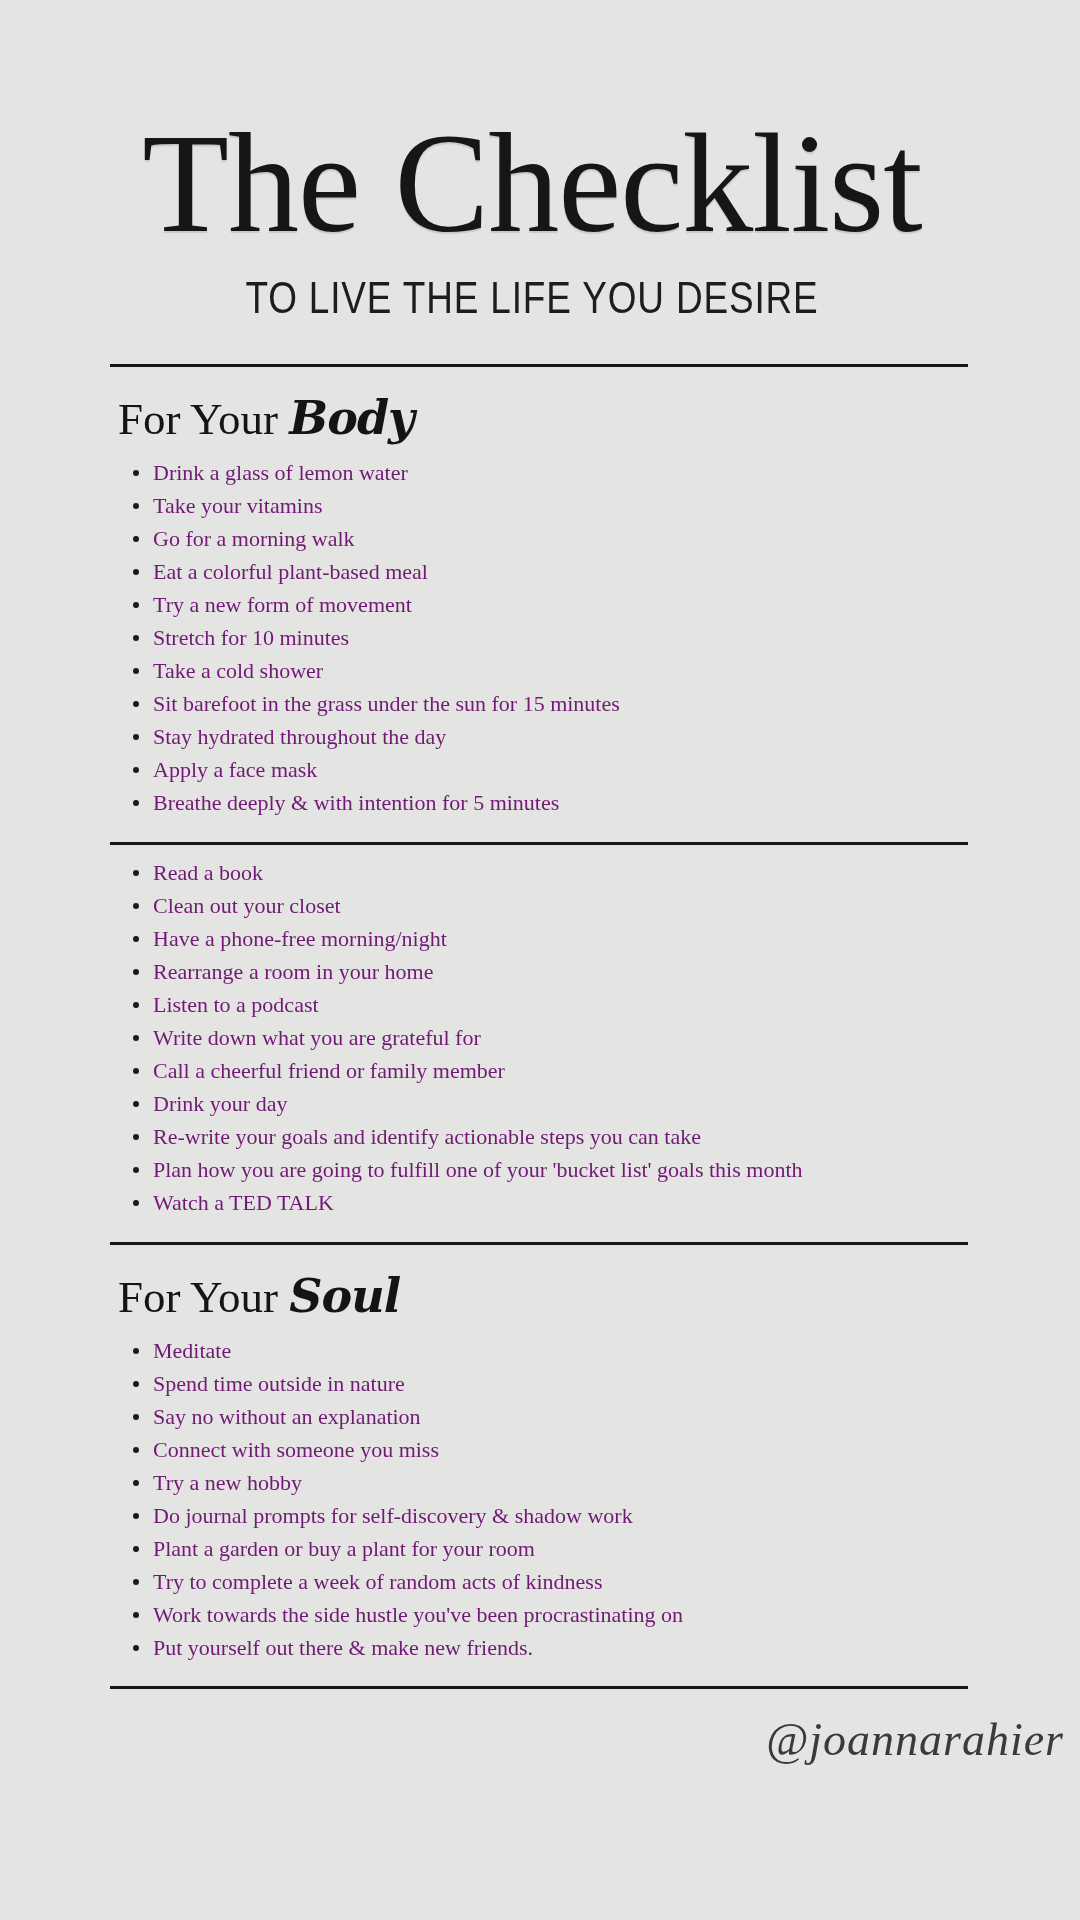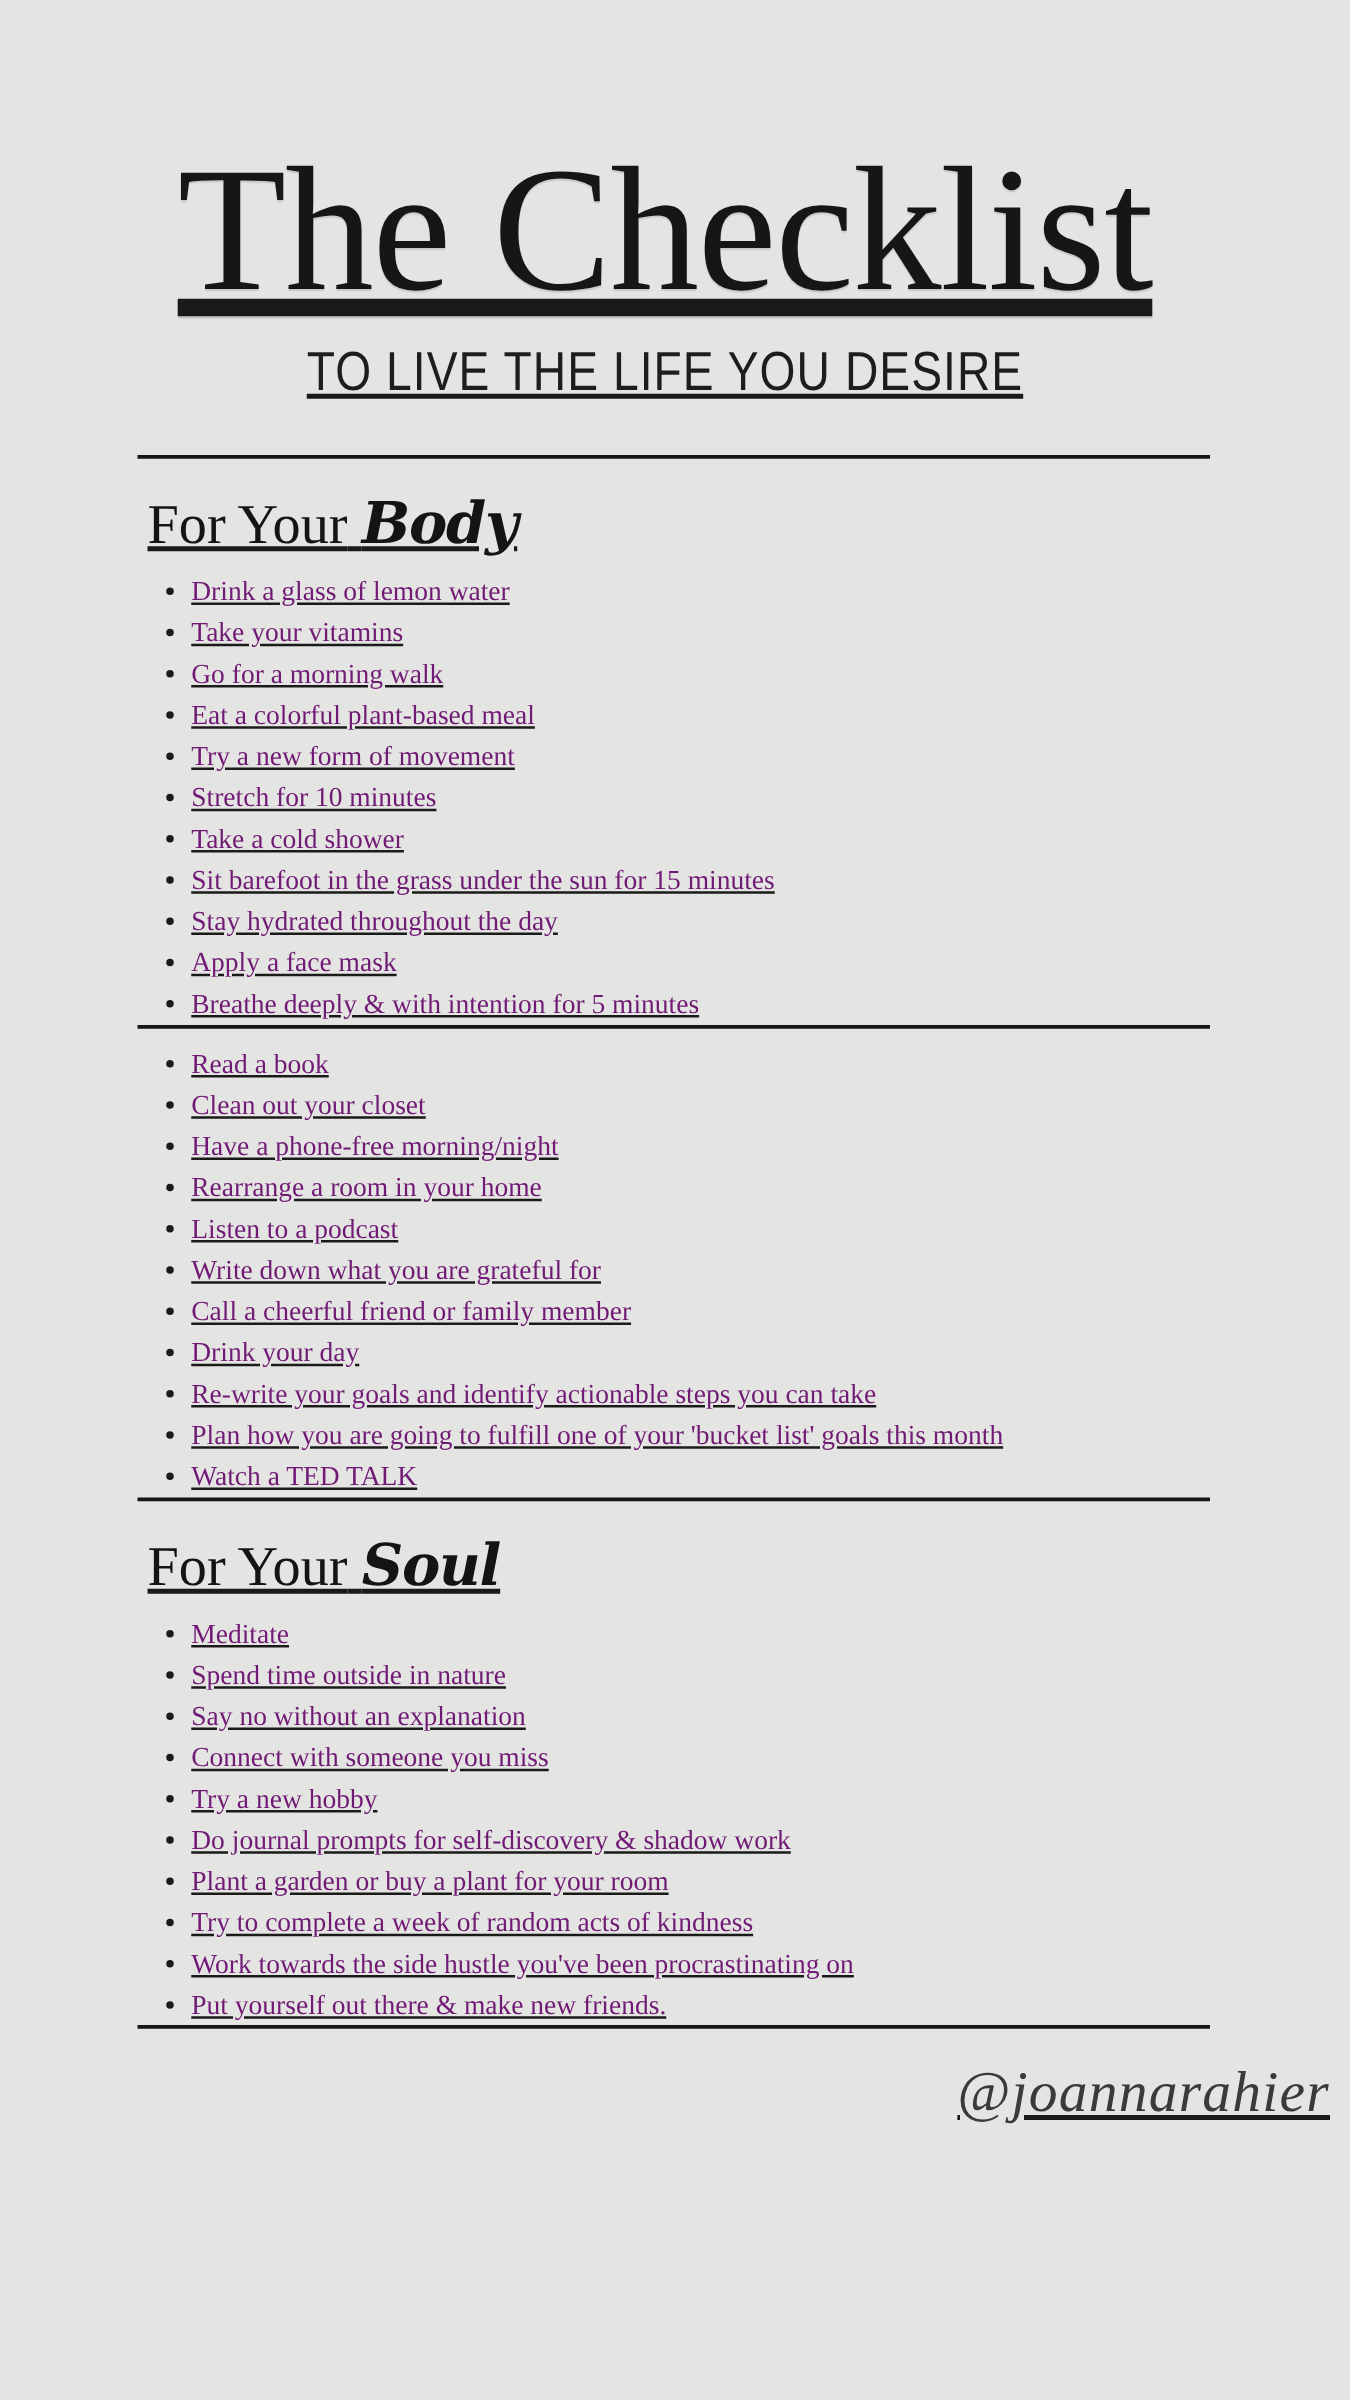--- a/index.html
+++ b/index.html
@@ -13,21 +13,20 @@
     font-family: "Liberation Serif", serif;
     color: #1a1a1a;
   }
   .poster {
     position: relative;
     width: 1064px;
     height: 1920px;
     overflow: hidden;
     box-sizing: border-box;
     padding-top: 112px;
-    text-decoration: underline;
   }
   .title {
     margin: 0;
     text-align: center;
     font-family: "Liberation Serif", serif;
     font-weight: 400;
     font-size: 142px;
     line-height: 1;
     letter-spacing: -1px;
     color: #161616;
@@ -80,21 +79,21 @@
     color: #701a75;
   }
   .bullet {
     flex: 0 0 auto;
     width: 6px;
     height: 6px;
     border-radius: 50%;
     background: #1a1a1a;
     margin-right: 14px;
   }
-  .section { }
+  .section { padding-bottom: 22px; }
   .footer-handle {
     margin: 24px 0 0 0;
     text-align: right;
     font-family: "Liberation Serif", serif;
     font-style: italic;
     font-size: 46px;
     color: #3a3a3a;
     letter-spacing: 1px;
   }
 </style>

